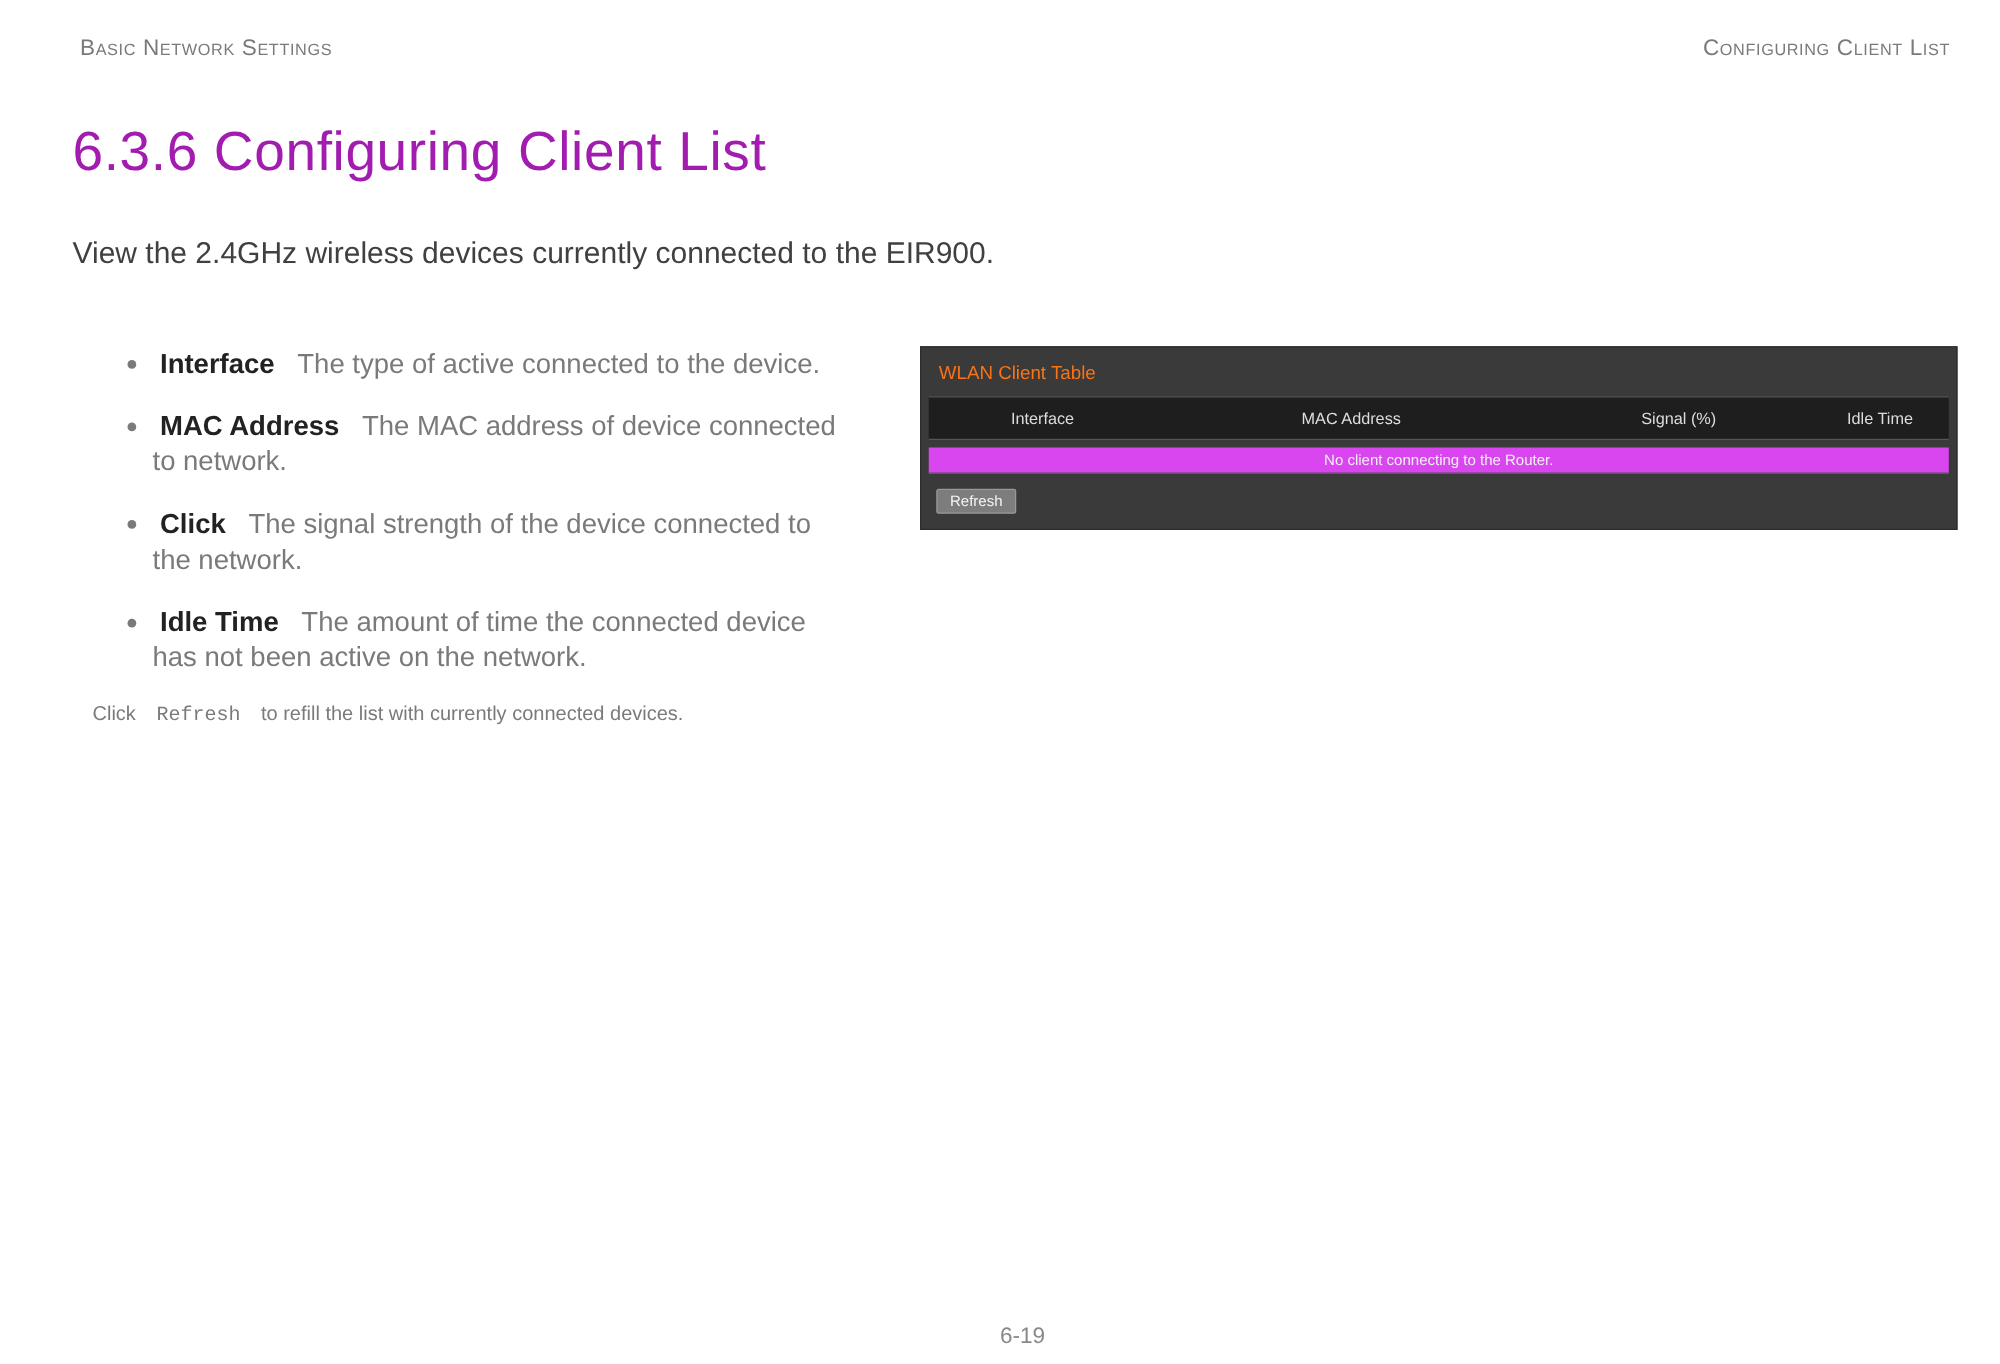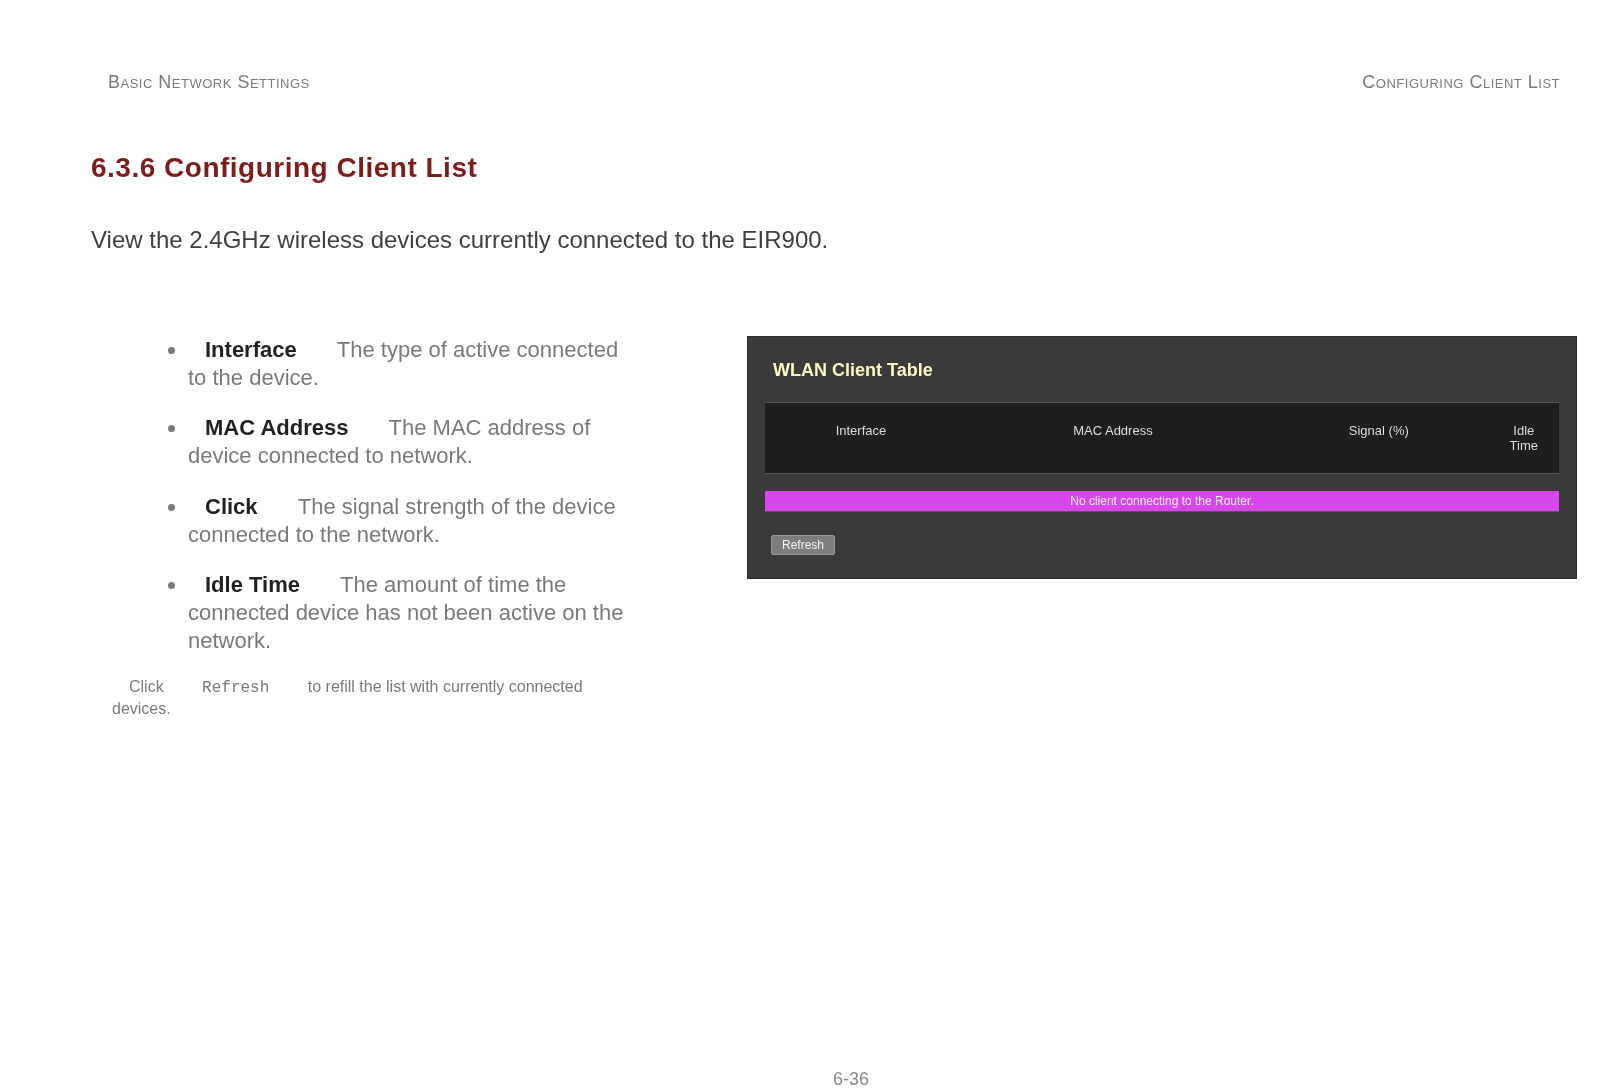--- a/index.html
+++ b/index.html
@@ -1,37 +1,37 @@
 <!DOCTYPE html>
 <html><head>
   <meta charset="utf-8">
   <style>
-    * { box-sizing: border-box; margin: 17px; padding: 0; }
+    * { box-sizing: border-box; margin: 6px; padding: 0; }
     body {
       font-family: Arial, Helvetica, sans-serif;
       width: 1600px;
       height: 1091px;
       padding: 0 40px;
       position: relative;
       background: #fff;
       color: #333;
     }
     .header-row {
       display: flex;
       justify-content: space-between;
       font-variant: small-caps;
       color: #7a7a7a;
       font-size: 18px;
       letter-spacing: 0.5px;
       padding-top: 4px;
     }
     .section-title {
-      font-size: 28px;
-      font-weight: 700;
-      color: #7f1d1d;
+      font-size: 44px;
+      font-weight: 400;
+      color: #a21caf;
       margin-top: 42px;
       letter-spacing: 0.5px;
     }
     .lead {
       font-size: 24px;
       color: #404040;
       margin-top: 42px;
     }
     .content-row {
       display: flex;
@@ -68,23 +68,22 @@
     
     .wlan-panel {
       background: #3a3a3a;
       color: #e5e5e5;
       font-size: 13px;
       width: 830px;
       border: 1px solid #2c2c2c;
     }
     .wlan-title {
       padding: 6px 8px 4px 8px;
-      font-size: 18px;
-      color: #fef9c3;
-      font-weight: bold;
+      font-size: 15px;
+      color: #f97316;
     }
     .wlan-head-row {
       display: flex;
       background: #1e1e1e;
       color: #ddd;
       font-size: 13px;
       border-top: 1px solid #555;
       border-bottom: 1px solid #555;
     }
     .wlan-head-row > div {
@@ -170,13 +169,13 @@
         <div class="col-idle">Idle Time</div>
       </div>
       <div class="wlan-empty">No client connecting to the Router.</div>
       <div>
         <span class="refresh-btn">Refresh</span>
       </div>
     </div>
   </div>
 </div>
 
-<div class="page-number">6-36</div>
+<div class="page-number">6-19</div>
 
 </body></html>

